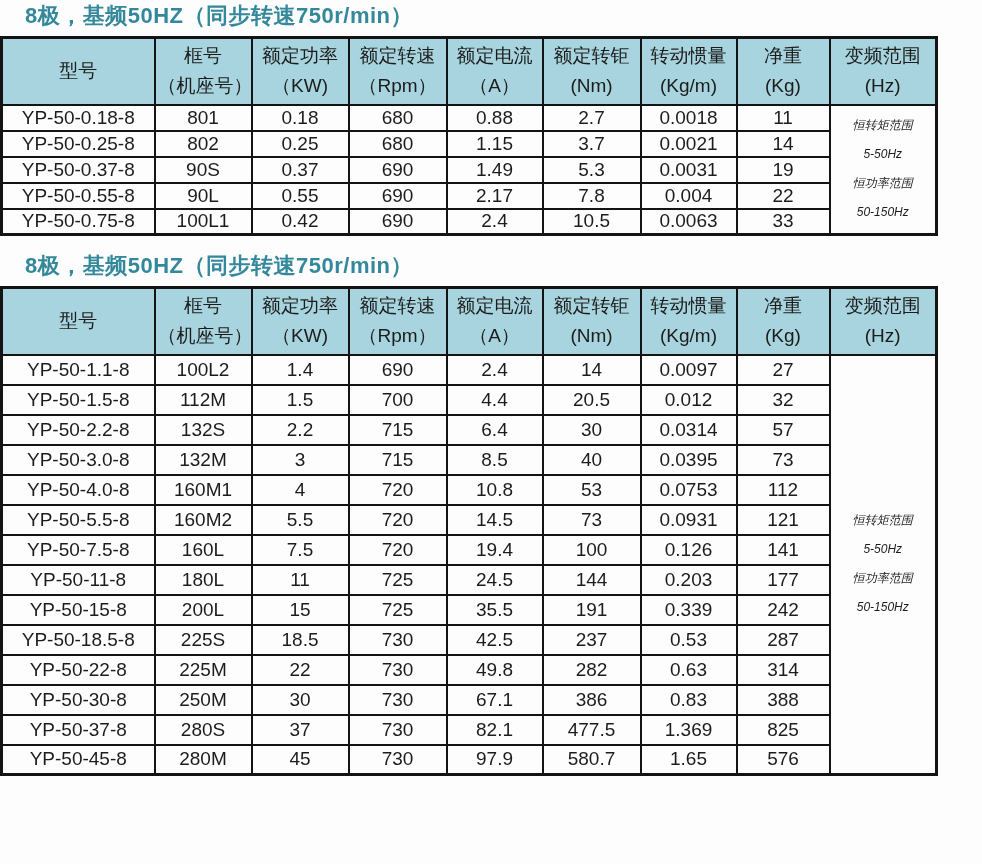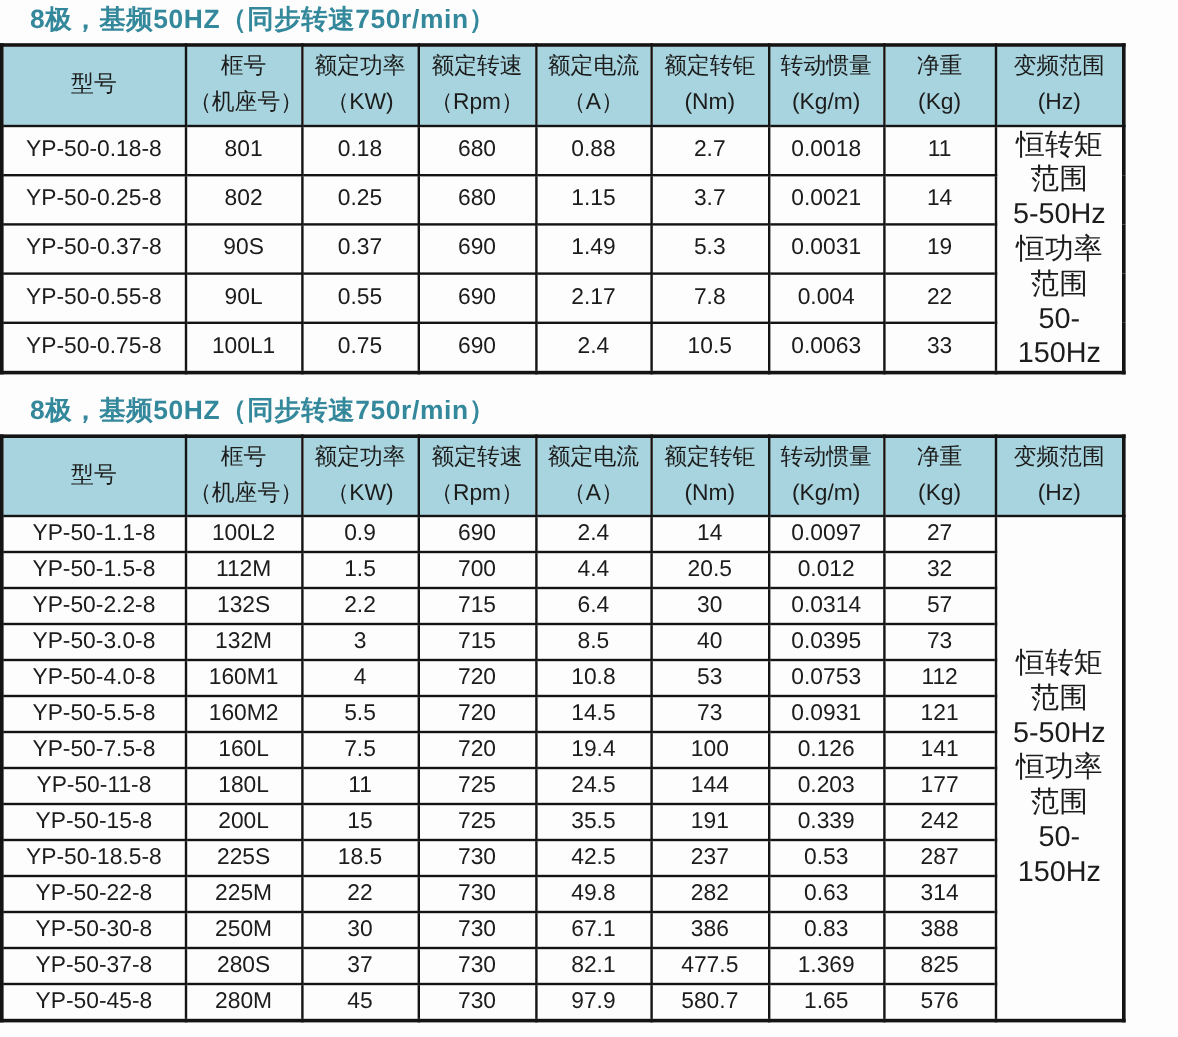--- a/index.html
+++ b/index.html
@@ -47,24 +47,25 @@
   .spec-table thead th {
     background: var(--c-header-bg);
     font-weight: 500;
     height: 67px;
     line-height: 30px;
   }
   .spec-table thead th div { line-height: 30px; }
   .t1 tbody td { height: 26px; }
   .t2 tbody td { height: 30px; }
   td.freq-cell {
-    font-size: 24px;
+    font-size: 12px;
     line-height: 29px;
     white-space: normal;
     padding: 0 12px;
+    font-style: italic;
   }
 </style>
 </head>
 <body>
 
 <div class="page">
 
   <section class="spec-section-1">
     <h2 class="section-title">8极，基频50HZ（同步转速750r/min）</h2>
     <table class="spec-table t1">
@@ -161,21 +162,21 @@
             <td>0.55</td>
             <td>690</td>
             <td>2.17</td>
             <td>7.8</td>
             <td>0.004</td>
             <td>22</td>
           </tr>
           <tr>
             <td>YP-50-0.75-8</td>
             <td>100L1</td>
-            <td>0.75</td>
+            <td>0.42</td>
             <td>690</td>
             <td>2.4</td>
             <td>10.5</td>
             <td>0.0063</td>
             <td>33</td>
           </tr>
         </tbody>
     </table>
   </section>
 
@@ -229,21 +230,21 @@
             <th>
               <div>变频范围</div>
               <div>(Hz)</div>
             </th>
           </tr>
         </thead>
       <tbody>
           <tr>
             <td>YP-50-1.1-8</td>
             <td>100L2</td>
-            <td>0.9</td>
+            <td>1.4</td>
             <td>690</td>
             <td>2.4</td>
             <td>14</td>
             <td>0.0097</td>
             <td>27</td>
             <td rowspan="14" class="freq-cell">
               <div>恒转矩范围</div>
               <div>5-50Hz</div>
               <div>恒功率范围</div>
               <div>50-150Hz</div>

